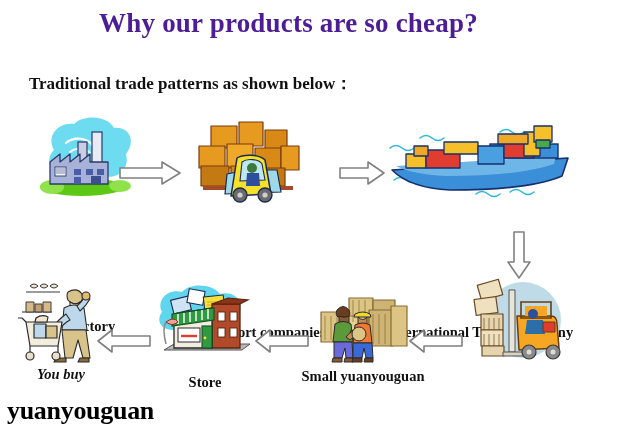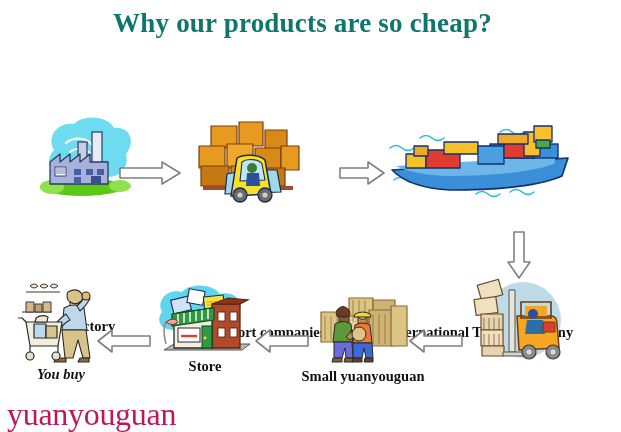--- a/index.html
+++ b/index.html
@@ -10,27 +10,27 @@
   #page {
     position: relative;
     width: 621px;
     height: 432px;
     background: #ffffff;
     overflow: hidden;
     font-family: "Liberation Serif", "DejaVu Serif", serif;
   }
   .title {
     position: absolute;
-    left: 16px;
+    left: 2px;
     top: 8px;
     width: 573px;
     text-align: center;
     font-size: 27px;
     font-weight: bold;
-    color: #0f766e;
+    color: #4c1d95;
     letter-spacing: 0.2px;
     white-space: nowrap;
   }
   .subtitle {
     position: absolute;
     left: 29px;
     top: 72px;
     font-size: 17px;
     font-weight: bold;
     color: #111111;
@@ -50,37 +50,38 @@
     font-size: 14.5px;
     font-weight: bold;
     color: #111111;
     line-height: 17px;
     white-space: nowrap;
   }
   .watermark {
     position: absolute;
     left: 7px;
     top: 396px;
-    font-size: 32px;
-    font-weight: normal;
-    color: #be185d;
+    font-size: 26px;
+    font-weight: bold;
+    color: #000000;
     letter-spacing: -0.3px;
     white-space: nowrap;
   }
   .arrow {
     position: absolute;
   }
   svg { display: block; overflow: visible; }
 </style>
 </head>
 <body>
 
 <div id="page">
 
   <div class="title">Why our products are so cheap?</div>
+  <div class="subtitle">Traditional trade patterns as shown below：</div>
 
   <div class="node" style="left:36px; top:112px; width:110px; height:92px;">
     <svg class="art" width="110" height="92" viewBox="0 0 110 92">
       <path d="M18 38 C10 24 22 10 38 12 C48 2 72 4 78 16 C94 14 100 30 90 42 C94 56 82 68 68 64 C54 74 30 70 24 58 C12 58 10 46 18 38 Z" fill="#6ddcf0"></path>
       <path d="M30 31 C38 24 52 26 56 33" fill="none" stroke="#ffffff" stroke-width="2.2" stroke-linecap="round"></path>
       <path d="M34 40 C40 35 50 36 54 41" fill="none" stroke="#ffffff" stroke-width="2" stroke-linecap="round"></path>
       <ellipse cx="46" cy="75" rx="42" ry="9" fill="#5dc814"></ellipse>
       <ellipse cx="16" cy="75" rx="12" ry="7" fill="#8fe24a"></ellipse>
       <ellipse cx="84" cy="74" rx="11" ry="6" fill="#8fe24a"></ellipse>
       <rect x="56" y="20" width="10" height="38" fill="#e8eaf4" stroke="#2b3a6b" stroke-width="1.2"></rect>
@@ -275,21 +276,21 @@
       <g stroke="#ffffff" stroke-width="1.4" fill="none">
         <path d="M28 36 v10 M34 35 v10 M40 34 v10 M46 33 v10 M52 32 v10 M58 31 v10"></path>
       </g>
       <rect x="28" y="50" width="22" height="14" fill="#ffffff" stroke="#2a2a2a" stroke-width="1"></rect>
       <path d="M31 58 h16" stroke="#e03c30" stroke-width="2.4"></path>
       <rect x="52" y="48" width="10" height="22" fill="#2f9a42" stroke="#14521f" stroke-width="1.1"></rect>
       <circle cx="55" cy="60" r="1.4" fill="#f5e13a"></circle>
       <path d="M16 44 q-4 6 0 22" stroke="#8a8a8a" stroke-width="1.6" fill="none"></path>
       <path d="M16 44 q8 -6 12 0 q-6 5 -12 0 Z" fill="#f2a0a0" stroke="#8a3418" stroke-width="1"></path>
     </svg>
-    <div class="label" style="left:10px; top:80px; width:90px;font-family:Liberation Serif, serif;">Store</div>
+    <div class="label" style="left:10px; top:96px; width:90px;font-family:Liberation Serif, serif;">Store</div>
   </div>
 
   <div class="arrow" style="left:96px; top:328px;">
     <svg width="56" height="26" viewBox="0 0 56 26">
       <path d="M54 8 L16 8 L16 2 L2 13 L16 24 L16 18 L54 18 Z" fill="#ffffff" stroke="#808080" stroke-width="1.6" stroke-linejoin="round"></path>
     </svg>
   </div>
 
   <div class="node" style="left:18px; top:278px; width:86px; height:86px;font-style:italic;">
     <svg class="art" width="86" height="86" viewBox="0 0 86 86">

